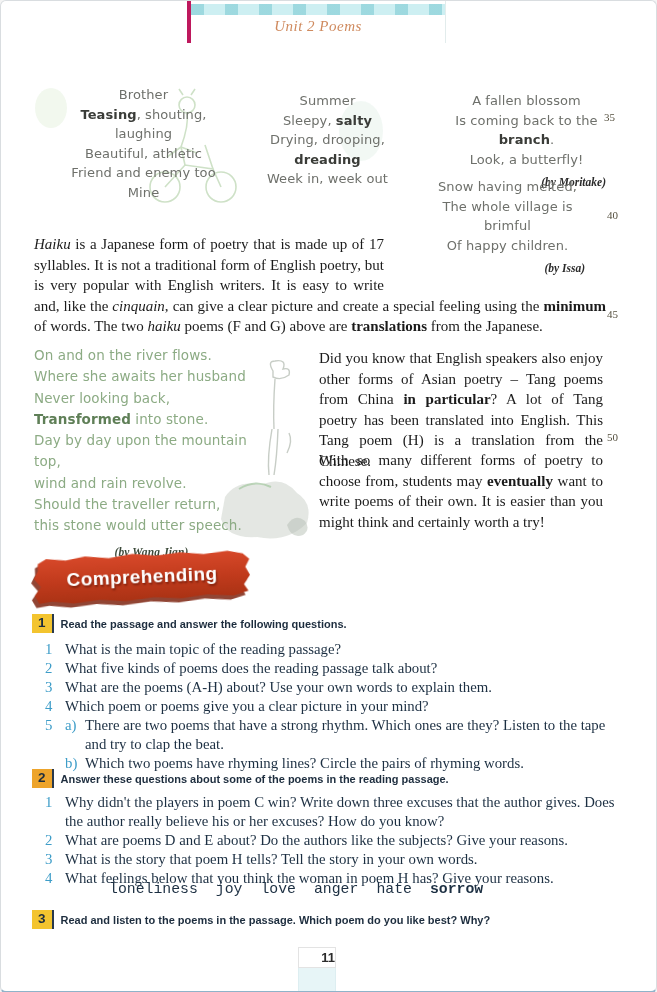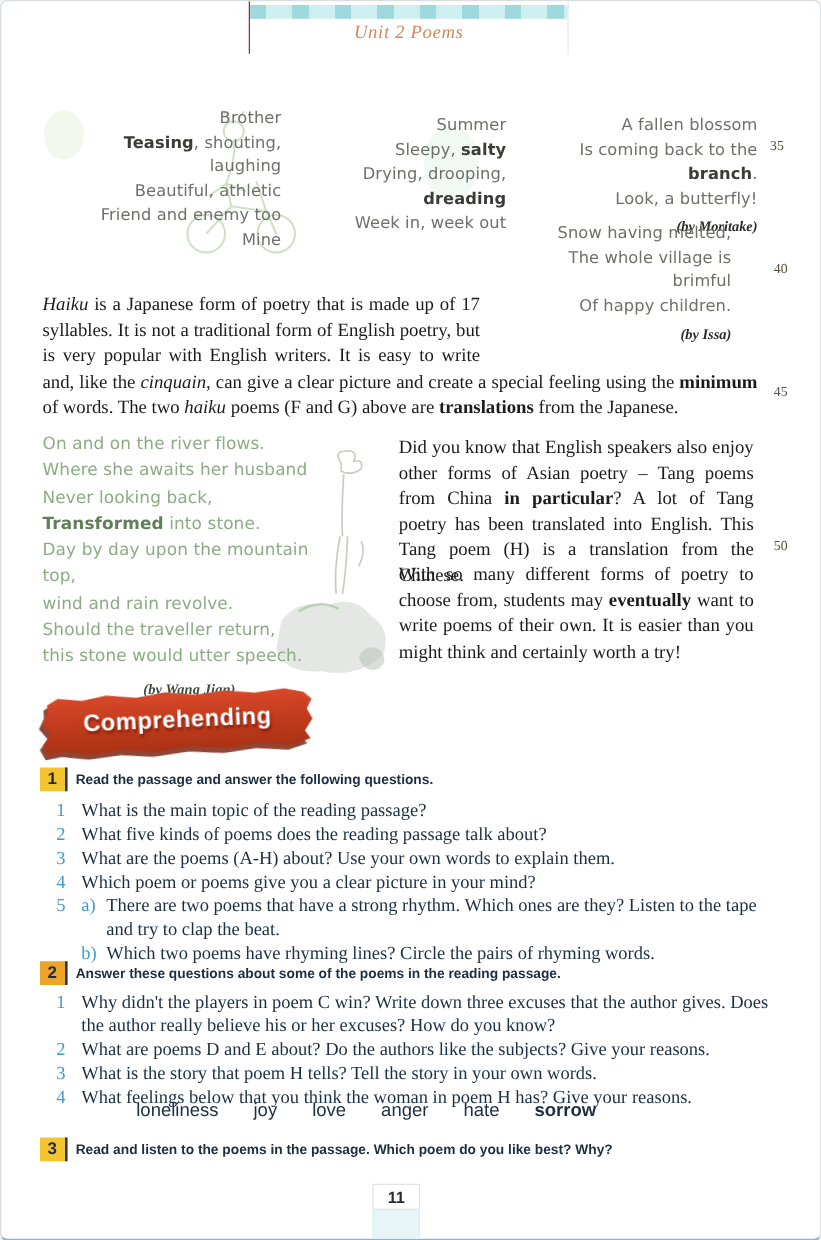--- a/index.html
+++ b/index.html
@@ -3,42 +3,42 @@
 <meta charset="utf-8">
 <style>
   html,body{margin:0;padding:0;background:#f4f4f4;}
   .page{position:relative;width:655px;height:990px;background:#ffffff;
     border:1px solid #d9dde0;border-bottom:2px solid #8fb3c9;border-radius:6px;
     overflow:hidden;font-family:"Liberation Sans",sans-serif;}
   .abs{position:absolute;}
 
   
   .unit-head{left:186px;top:0;width:254px;height:42px;
-    border-left:1px solid #be185d;border-right:1px solid #e2ecec;margin-left:12px;}
+    border-left:4px solid #be185d;border-right:1px solid #e2ecec;}
   .unit-strip{position:absolute;left:0;top:3px;width:100%;height:11px;background:#cdeff2;
     background-image:repeating-linear-gradient(90deg,rgba(110,195,205,.5) 0 13px,rgba(205,239,242,0) 13px 34px);}
   .unit-title{position:absolute;left:0;top:17px;width:100%;text-align:center;
     font-family:"Liberation Serif",serif;font-style:italic;font-size:15px;color:#cf8a5e;letter-spacing:.5px;}
 
   
   .hand{font-family:"DejaVu Sans",sans-serif;font-size:13px;line-height:19.5px;
     color:#6e706b;letter-spacing:.1px;}
   .hand .line b{color:#3a3c38;font-weight:700;}
-  .hand-center .line{text-align:right;margin-left:31px;}
+  .hand-center .line{text-align:center;margin-left:31px;}
   .poem-author{font-family:"Liberation Serif",serif;font-style:italic;font-weight:700;
     font-size:11.5px;color:#2b2b2b;text-align:right;margin-top:7px;}
   .green{color:#8cab84;line-height:21.3px;font-size:13.5px;}
   .green .line b{color:#5f7f57;}
   .green .poem-author{color:#3c4a3a;text-align:center;margin-top:5px;}
 
   
   .serif{font-family:Liberation Serif, serif;font-size:15px;line-height:20.6px;
     color:#1b1b1b;text-align:justify;}
   .snow-spacer{float:right;width:222px;height:46px;}
-  .linenum{font-family:"Liberation Serif",serif;font-size:11px;color:#55503f;margin-left:12px;}
+  .linenum{font-family:"Liberation Serif",serif;font-size:11px;color:#55503f;}
 
   
   .banner-wrap{left:33px;top:552px;width:216px;height:48px;transform:rotate(-2.5deg);
     filter:drop-shadow(-3px 4px 0 rgba(126,36,16,.85));}
   .banner{width:100%;height:100%;background:linear-gradient(180deg,#d8492a 0%,#c03a1c 55%,#a93214 100%);
     clip-path:polygon(2% 14%,6% 4%,15% 9%,24% 2%,35% 8%,46% 1%,57% 7%,68% 2%,79% 8%,90% 3%,97% 10%,100% 22%,98% 38%,100% 55%,97% 74%,99% 88%,92% 97%,80% 92%,68% 98%,55% 93%,42% 99%,30% 94%,18% 99%,8% 93%,2% 97%,0% 80%,3% 62%,0% 45%,2% 28%);
     display:flex;align-items:center;justify-content:center;}
   .banner span{color:#ffffff;font-weight:700;font-size:19px;letter-spacing:.4px;
     text-shadow:1px 2px 2px rgba(80,15,0,.55);}
 
@@ -46,26 +46,26 @@
   .sec-head{display:flex;align-items:flex-start;}
   .sec-num{flex:0 0 auto;background:#f3c42f;color:#1d2d3e;font-weight:700;font-size:13.5px;
     padding:1px 6px 2px;border-right:2px solid #28394d;margin-right:7px;line-height:16px;}
   .sec-num.orange{background:#eda42b;}
   .sec-title{font-weight:700;font-size:11px;color:#1d2d3e;line-height:19px;padding-top:1px;}
   .q-list{font-family:"Liberation Serif",serif;font-size:14.8px;color:#1c2f42;}
   .q-row{display:flex;line-height:18.6px;margin-bottom:.5px;}
   .q-num{flex:0 0 20px;color:#3e9dc8;text-align:left;}
   .q-sub{flex:0 0 20px;color:#3e9dc8;}
   .q-text{flex:1;}
-  .word-row{display:flex;gap:28px;font-family:Liberation Sans, sans-serif;
+  .word-row{display:flex;gap:18px;font-family:Liberation Mono, monospace;
     font-size:14.8px;color:#1c2f42;}
   .word-row .word b{font-weight:700;margin-top:19px;}
 
   
-  .pagenum-box{left:297px;top:946px;width:38px;text-align:center;}
+  .pagenum-box{left:297px;top:946px;width:38px;text-align:right;}
   .pagenum{display:block;border:1px solid #e3e3e3;background:#fff;font-weight:700;
     font-size:13px;color:#2b2b2b;padding:2px 0;}
   .pagenum-tint{display:block;height:24px;background:#e7f5f7;border:1px solid #ddeef1;border-top:none;}
 
   .sketch{opacity:.85;}
 </style>
 </head>
 <body>
 
 <div class="page">

